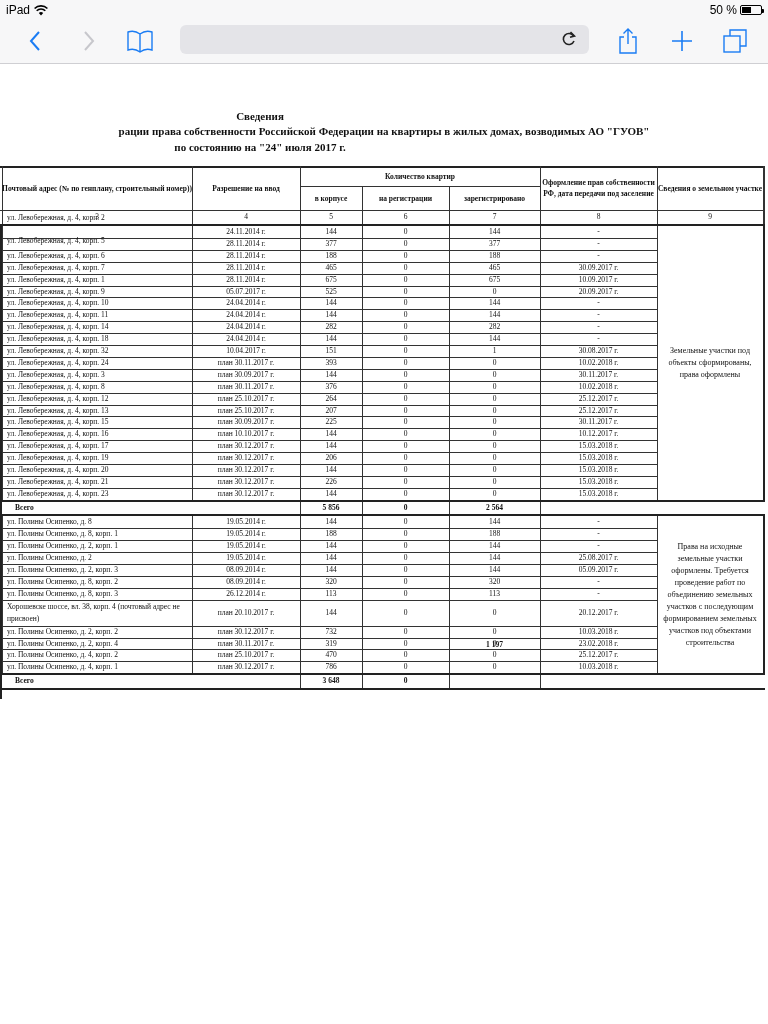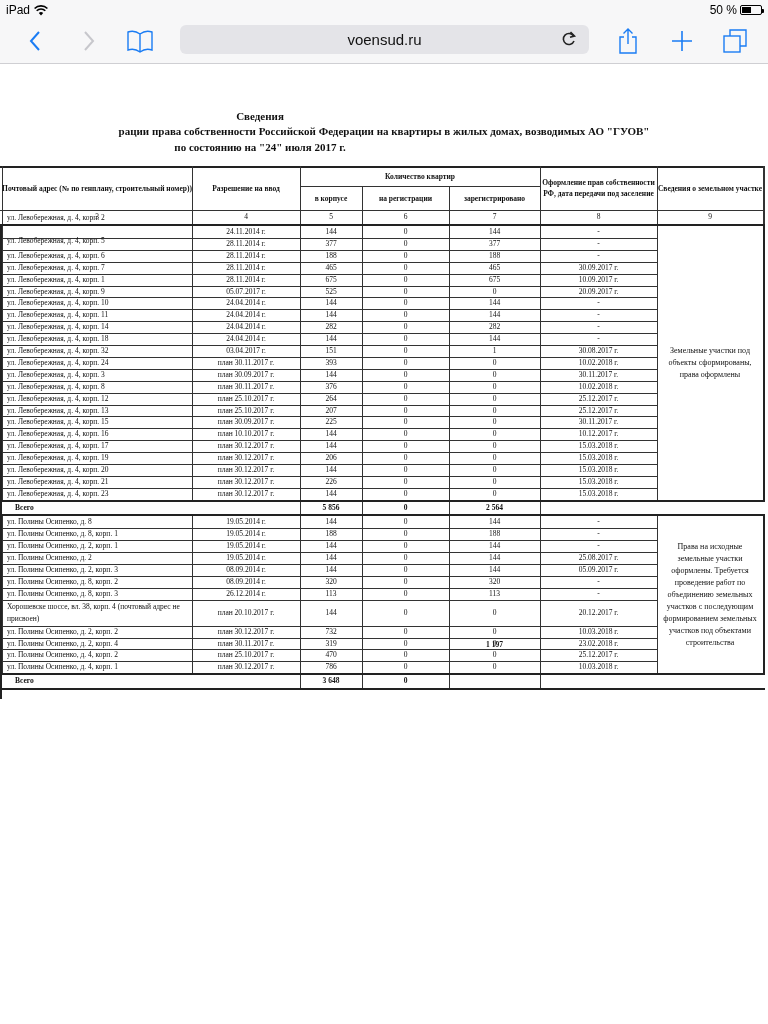--- a/index.html
+++ b/index.html
@@ -71,21 +71,20 @@
     <svg width="12" height="22" viewBox="0 0 12 22">
         <path d="M2 2 L10 11 L2 20" stroke="currentColor" stroke-width="2" fill="none"></path>
       </svg>
   </div>
   <div class="tb-btn" style="left:124px;width:32px;">
     <svg width="28" height="24" viewBox="0 0 28 24">
         <path d="M14 5 C10 2 5 2 2 3 L2 21 C5 20 10 20 14 23 C18 20 23 20 26 21 L26 3 C23 2 18 2 14 5 Z M14 5 L14 23" stroke="currentColor" stroke-width="1.4" fill="none"></path>
       </svg>
   </div>
   <div class="urlbar">
-    <div class="url-text">voensud.ru</div>
     <div class="reload">
       <svg width="20" height="20" viewBox="0 0 20 20">
           <path d="M14.5 7 A5.5 5.5 0 1 0 15 12" stroke="#222" stroke-width="1.6" fill="none"></path>
           <path d="M11.5 3 L15.5 7 L11 8.2" stroke="#222" stroke-width="1.6" fill="none"></path>
         </svg>
     </div>
   </div>
   <div class="tb-btn" style="left:614px;width:28px;">
     <svg width="22" height="28" viewBox="0 0 22 28">
         <path d="M7 10 L3 10 L3 26 L19 26 L19 10 L15 10" stroke="currentColor" stroke-width="1.4" fill="none"></path>
@@ -202,21 +201,21 @@
       <div class="cell c-center" style="left: 540px; width: 117px; top: 256.2px; height: 11.9px; line-height: 11.9px;">-</div>
       <div class="line" style="left: 2px; top: 268.1px; width: 655px; height: 1px; background: rgb(51, 51, 51);"></div>
       <div class="cell c-left" style="left: 2px; width: 190px; top: 268.1px; height: 11.9px; line-height: 11.9px;">ул. Левобережная, д. 4, корп. 18</div>
       <div class="cell c-center" style="left: 192px; width: 108px; top: 268.1px; height: 11.9px; line-height: 11.9px;">24.04.2014 г.</div>
       <div class="cell c-center" style="left: 300px; width: 62px; top: 268.1px; height: 11.9px; line-height: 11.9px;">144</div>
       <div class="cell c-center" style="left: 362px; width: 87px; top: 268.1px; height: 11.9px; line-height: 11.9px;">0</div>
       <div class="cell c-center" style="left: 449px; width: 91px; top: 268.1px; height: 11.9px; line-height: 11.9px;">144</div>
       <div class="cell c-center" style="left: 540px; width: 117px; top: 268.1px; height: 11.9px; line-height: 11.9px;">-</div>
       <div class="line" style="left: 2px; top: 280px; width: 655px; height: 1px; background: rgb(51, 51, 51);"></div>
       <div class="cell c-left" style="left: 2px; width: 190px; top: 280px; height: 11.9px; line-height: 11.9px;">ул. Левобережная, д. 4, корп. 32</div>
-      <div class="cell c-center" style="left: 192px; width: 108px; top: 280px; height: 11.9px; line-height: 11.9px;">03.04.2017 г.</div>
+      <div class="cell c-center" style="left: 192px; width: 108px; top: 280px; height: 11.9px; line-height: 11.9px;">10.04.2017 г.</div>
       <div class="cell c-center" style="left: 300px; width: 62px; top: 280px; height: 11.9px; line-height: 11.9px;">151</div>
       <div class="cell c-center" style="left: 362px; width: 87px; top: 280px; height: 11.9px; line-height: 11.9px;">0</div>
       <div class="cell c-center" style="left: 449px; width: 91px; top: 280px; height: 11.9px; line-height: 11.9px;">1</div>
       <div class="cell c-center" style="left: 540px; width: 117px; top: 280px; height: 11.9px; line-height: 11.9px;">30.08.2017 г.</div>
       <div class="line" style="left: 2px; top: 291.9px; width: 655px; height: 1px; background: rgb(51, 51, 51);"></div>
       <div class="cell c-left" style="left: 2px; width: 190px; top: 291.9px; height: 11.9px; line-height: 11.9px;">ул. Левобережная, д. 4, корп. 24</div>
       <div class="cell c-center" style="left: 192px; width: 108px; top: 291.9px; height: 11.9px; line-height: 11.9px;">план 30.11.2017 г.</div>
       <div class="cell c-center" style="left: 300px; width: 62px; top: 291.9px; height: 11.9px; line-height: 11.9px;">393</div>
       <div class="cell c-center" style="left: 362px; width: 87px; top: 291.9px; height: 11.9px; line-height: 11.9px;">0</div>
       <div class="cell c-center" style="left: 449px; width: 91px; top: 291.9px; height: 11.9px; line-height: 11.9px;">0</div>

